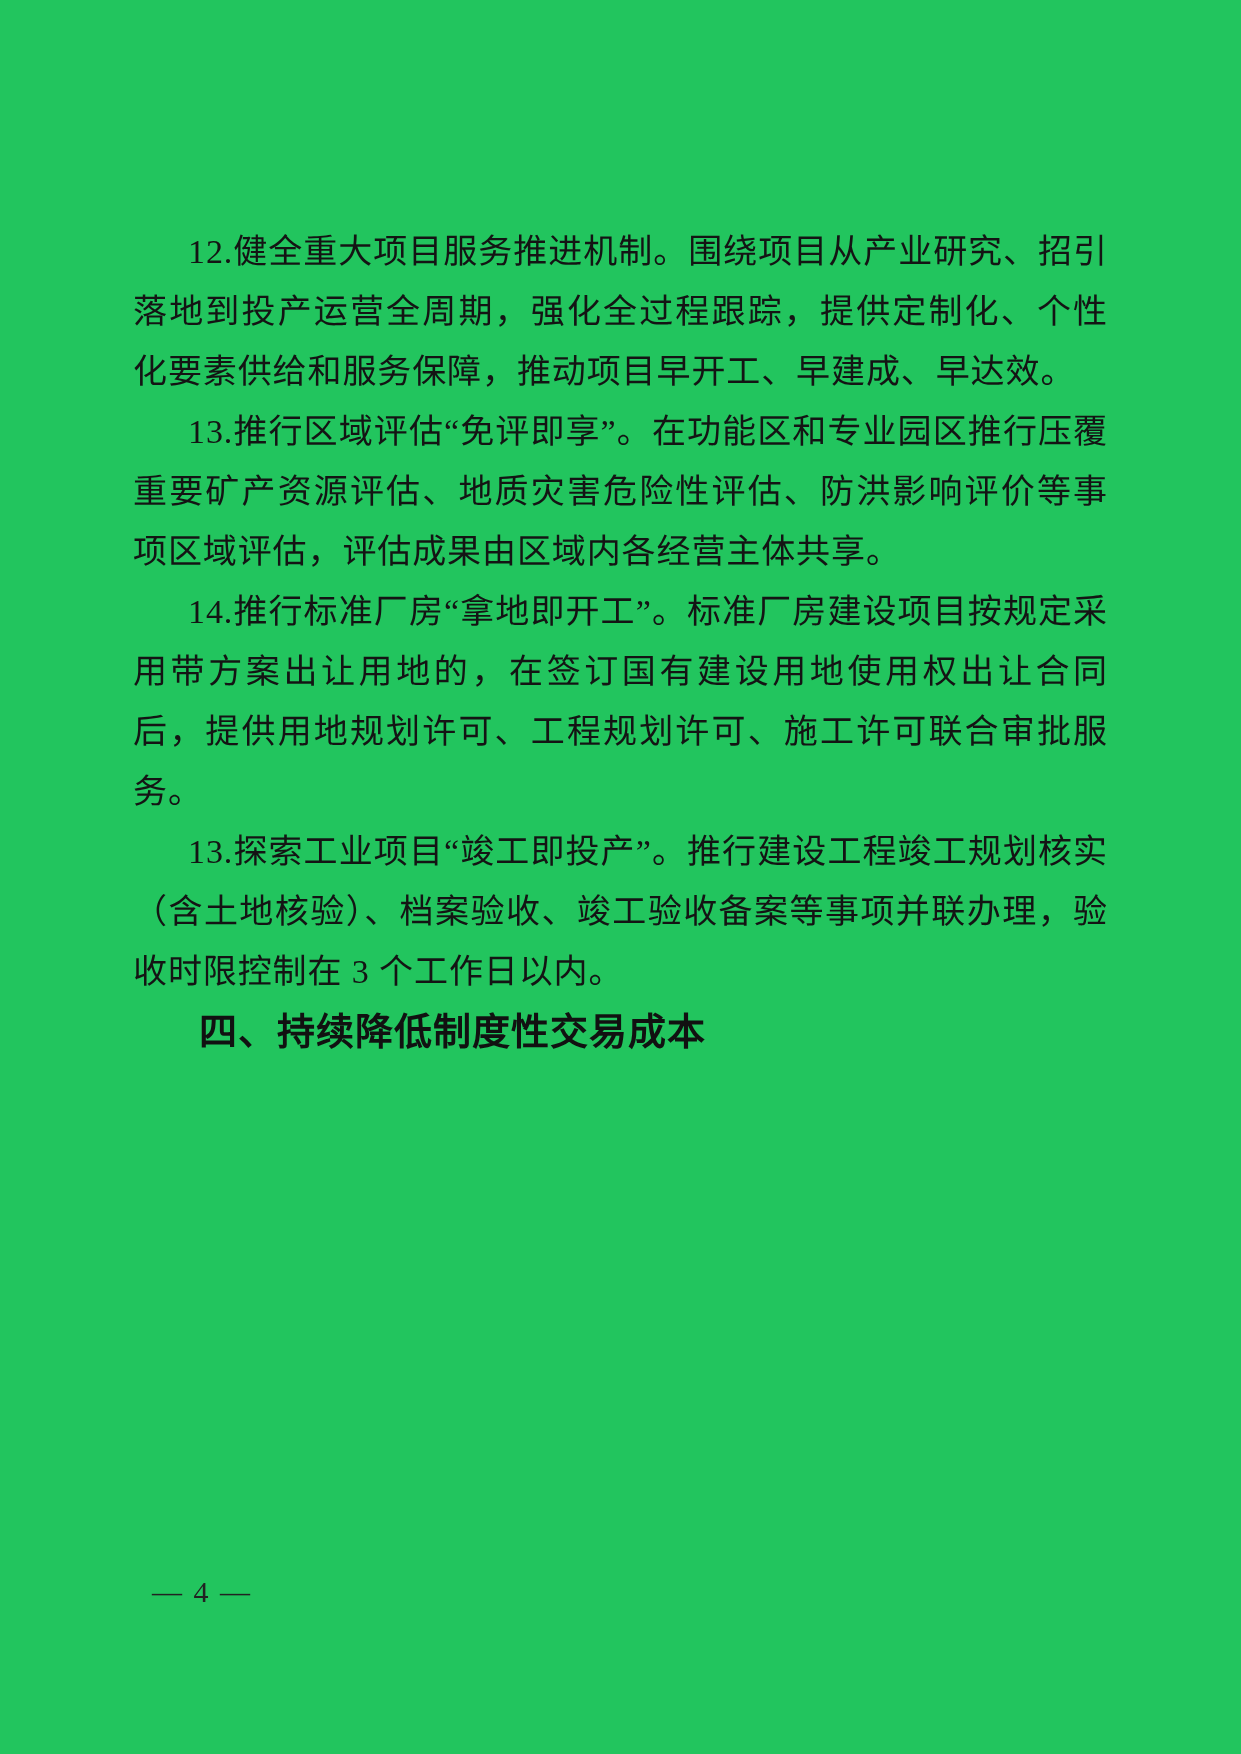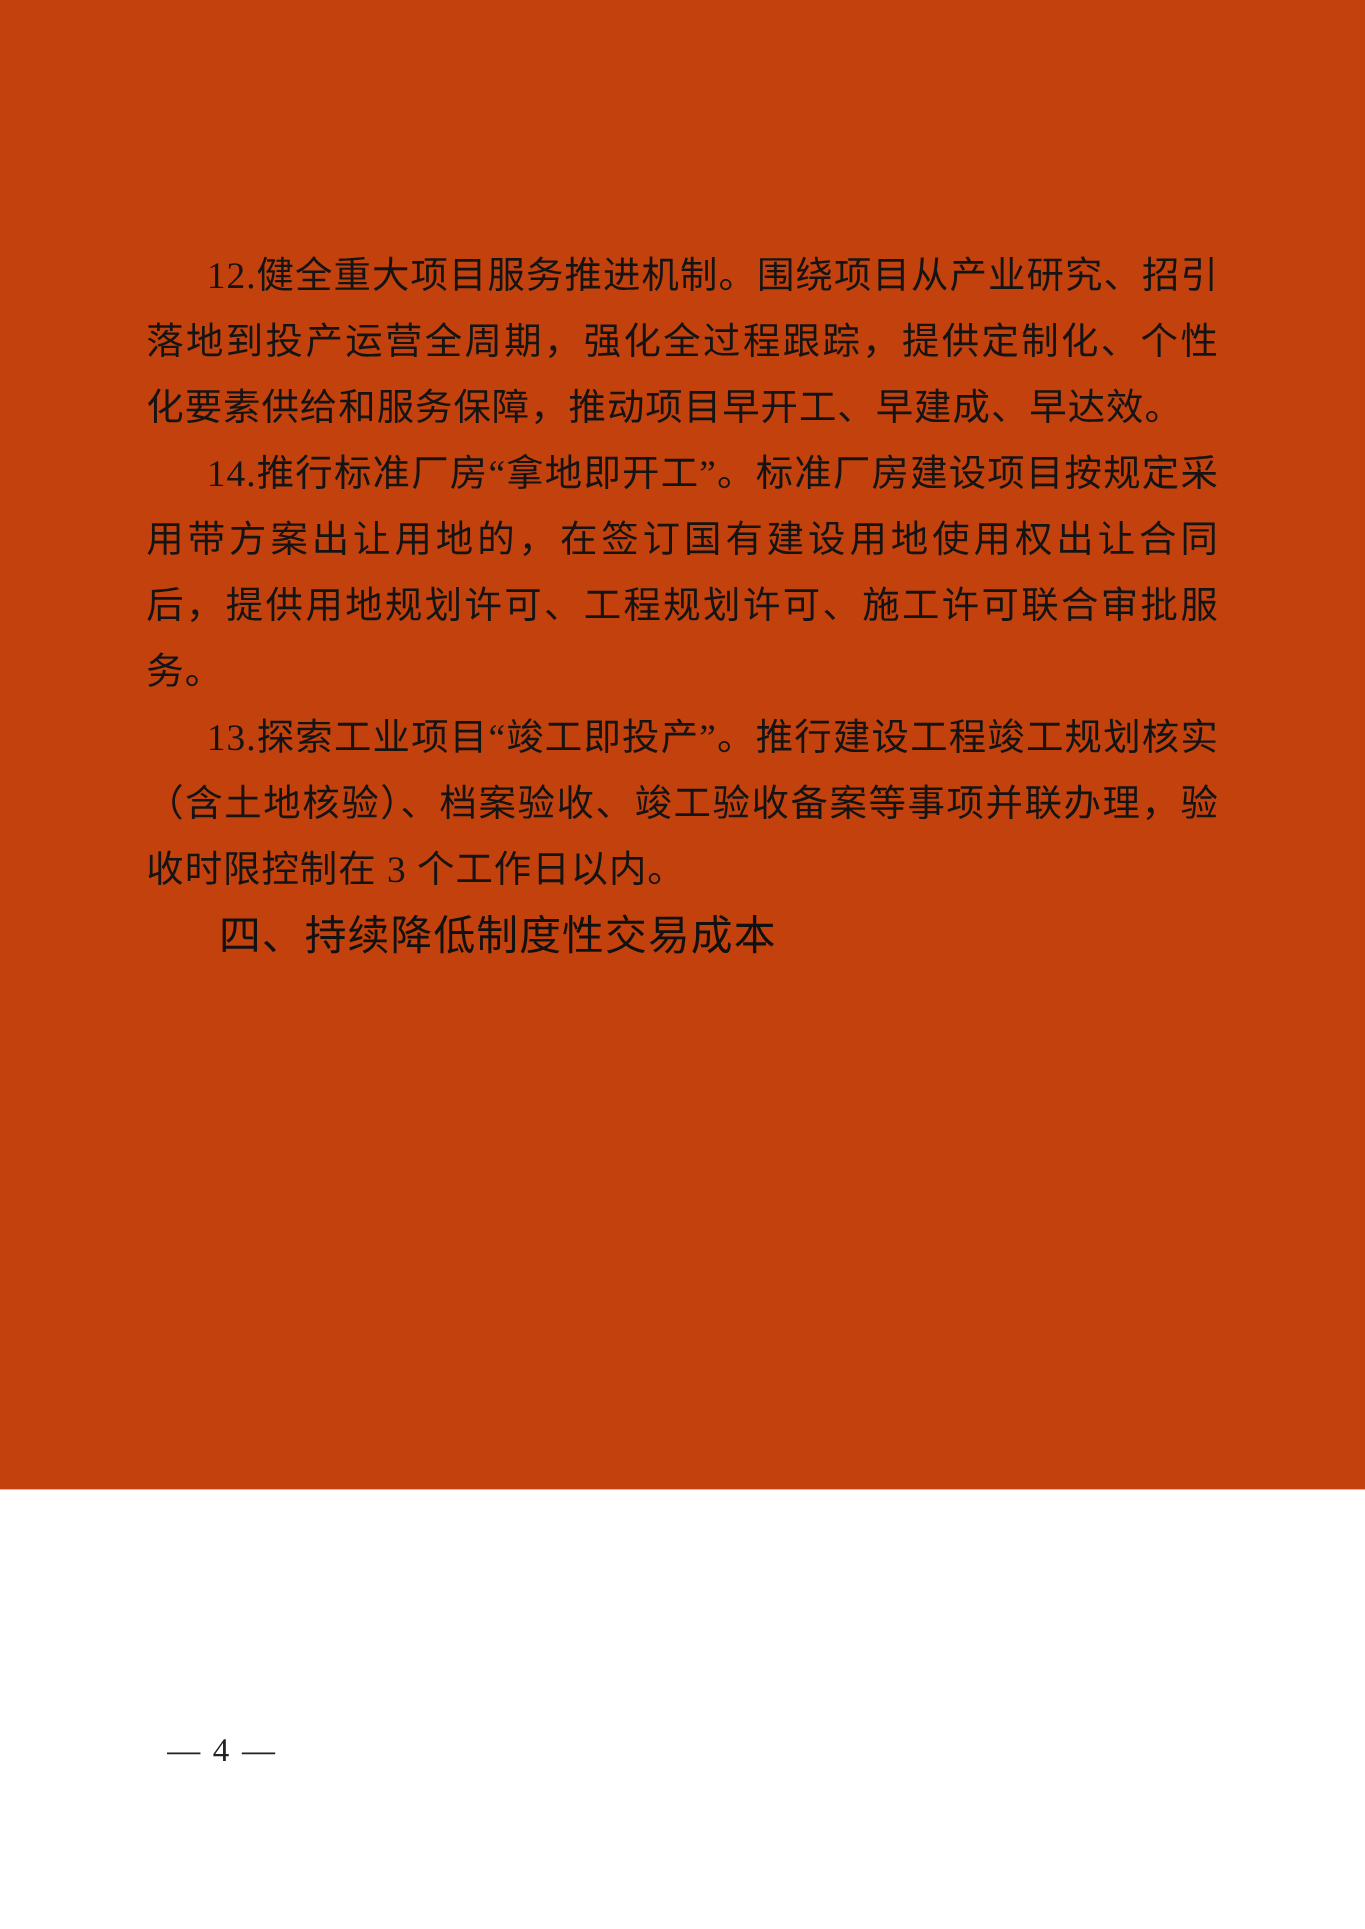--- a/index.html
+++ b/index.html
@@ -12,22 +12,22 @@
     height: 1754px;
     position: relative;
     overflow: hidden;
     font-family: "Liberation Serif", "DejaVu Serif", serif;
     color: #141414;
   }
   .doc-page {
     position: absolute;
     left: 0; top: 0;
     width: 1241px;
-    height: 1354px;
-    background: #c2410c;
+    height: 1754px;
+    background: #22c55e;
   }
   .doc-body {
     position: absolute;
     left: 133px;
     top: 222px;
     width: 975px;
   }
   .para {
     margin: 0;
     font-size: 34px;
@@ -36,21 +36,21 @@
     text-align: justify;
     text-justify: inter-ideograph;
     text-indent: 55px;
     color: #141414;
     font-family: "Liberation Serif", "DejaVu Serif", serif;
   }
   .section-heading {
     margin: 0;
     font-size: 38px;
     line-height: 60px;
-    font-weight: normal;
+    font-weight: bold;
     letter-spacing: 1px;
     text-indent: 66px;
     color: #111111;
     font-family: "Liberation Sans", "DejaVu Sans", sans-serif;
   }
   .page-footer {
     position: absolute;
     left: 152px;
     top: 1572px;
     height: 40px;
@@ -62,20 +62,21 @@
   }
 </style>
 </head>
 <body>
 
 <div class="doc-page">
 
   <main class="doc-body">
     <p class="para">12.健全重大项目服务推进机制。围绕项目从产业研究、招引落地到投产运营全周期，强化全过程跟踪，提供定制化、个性化要素供给和服务保障，推动项目早开工、早建成、早达效。</p>
 
+    <p class="para">13.推行区域评估“免评即享”。在功能区和专业园区推行压覆重要矿产资源评估、地质灾害危险性评估、防洪影响评价等事项区域评估，评估成果由区域内各经营主体共享。</p>
 
     <p class="para">14.推行标准厂房“拿地即开工”。标准厂房建设项目按规定采用带方案出让用地的，在签订国有建设用地使用权出让合同后，提供用地规划许可、工程规划许可、施工许可联合审批服务。</p>
 
     <p class="para">13.探索工业项目“竣工即投产”。推行建设工程竣工规划核实（含土地核验）、档案验收、竣工验收备案等事项并联办理，验收时限控制在 3 个工作日以内。</p>
 
 
 
     <h2 class="section-heading">四、持续降低制度性交易成本</h2>
 
   </main>

